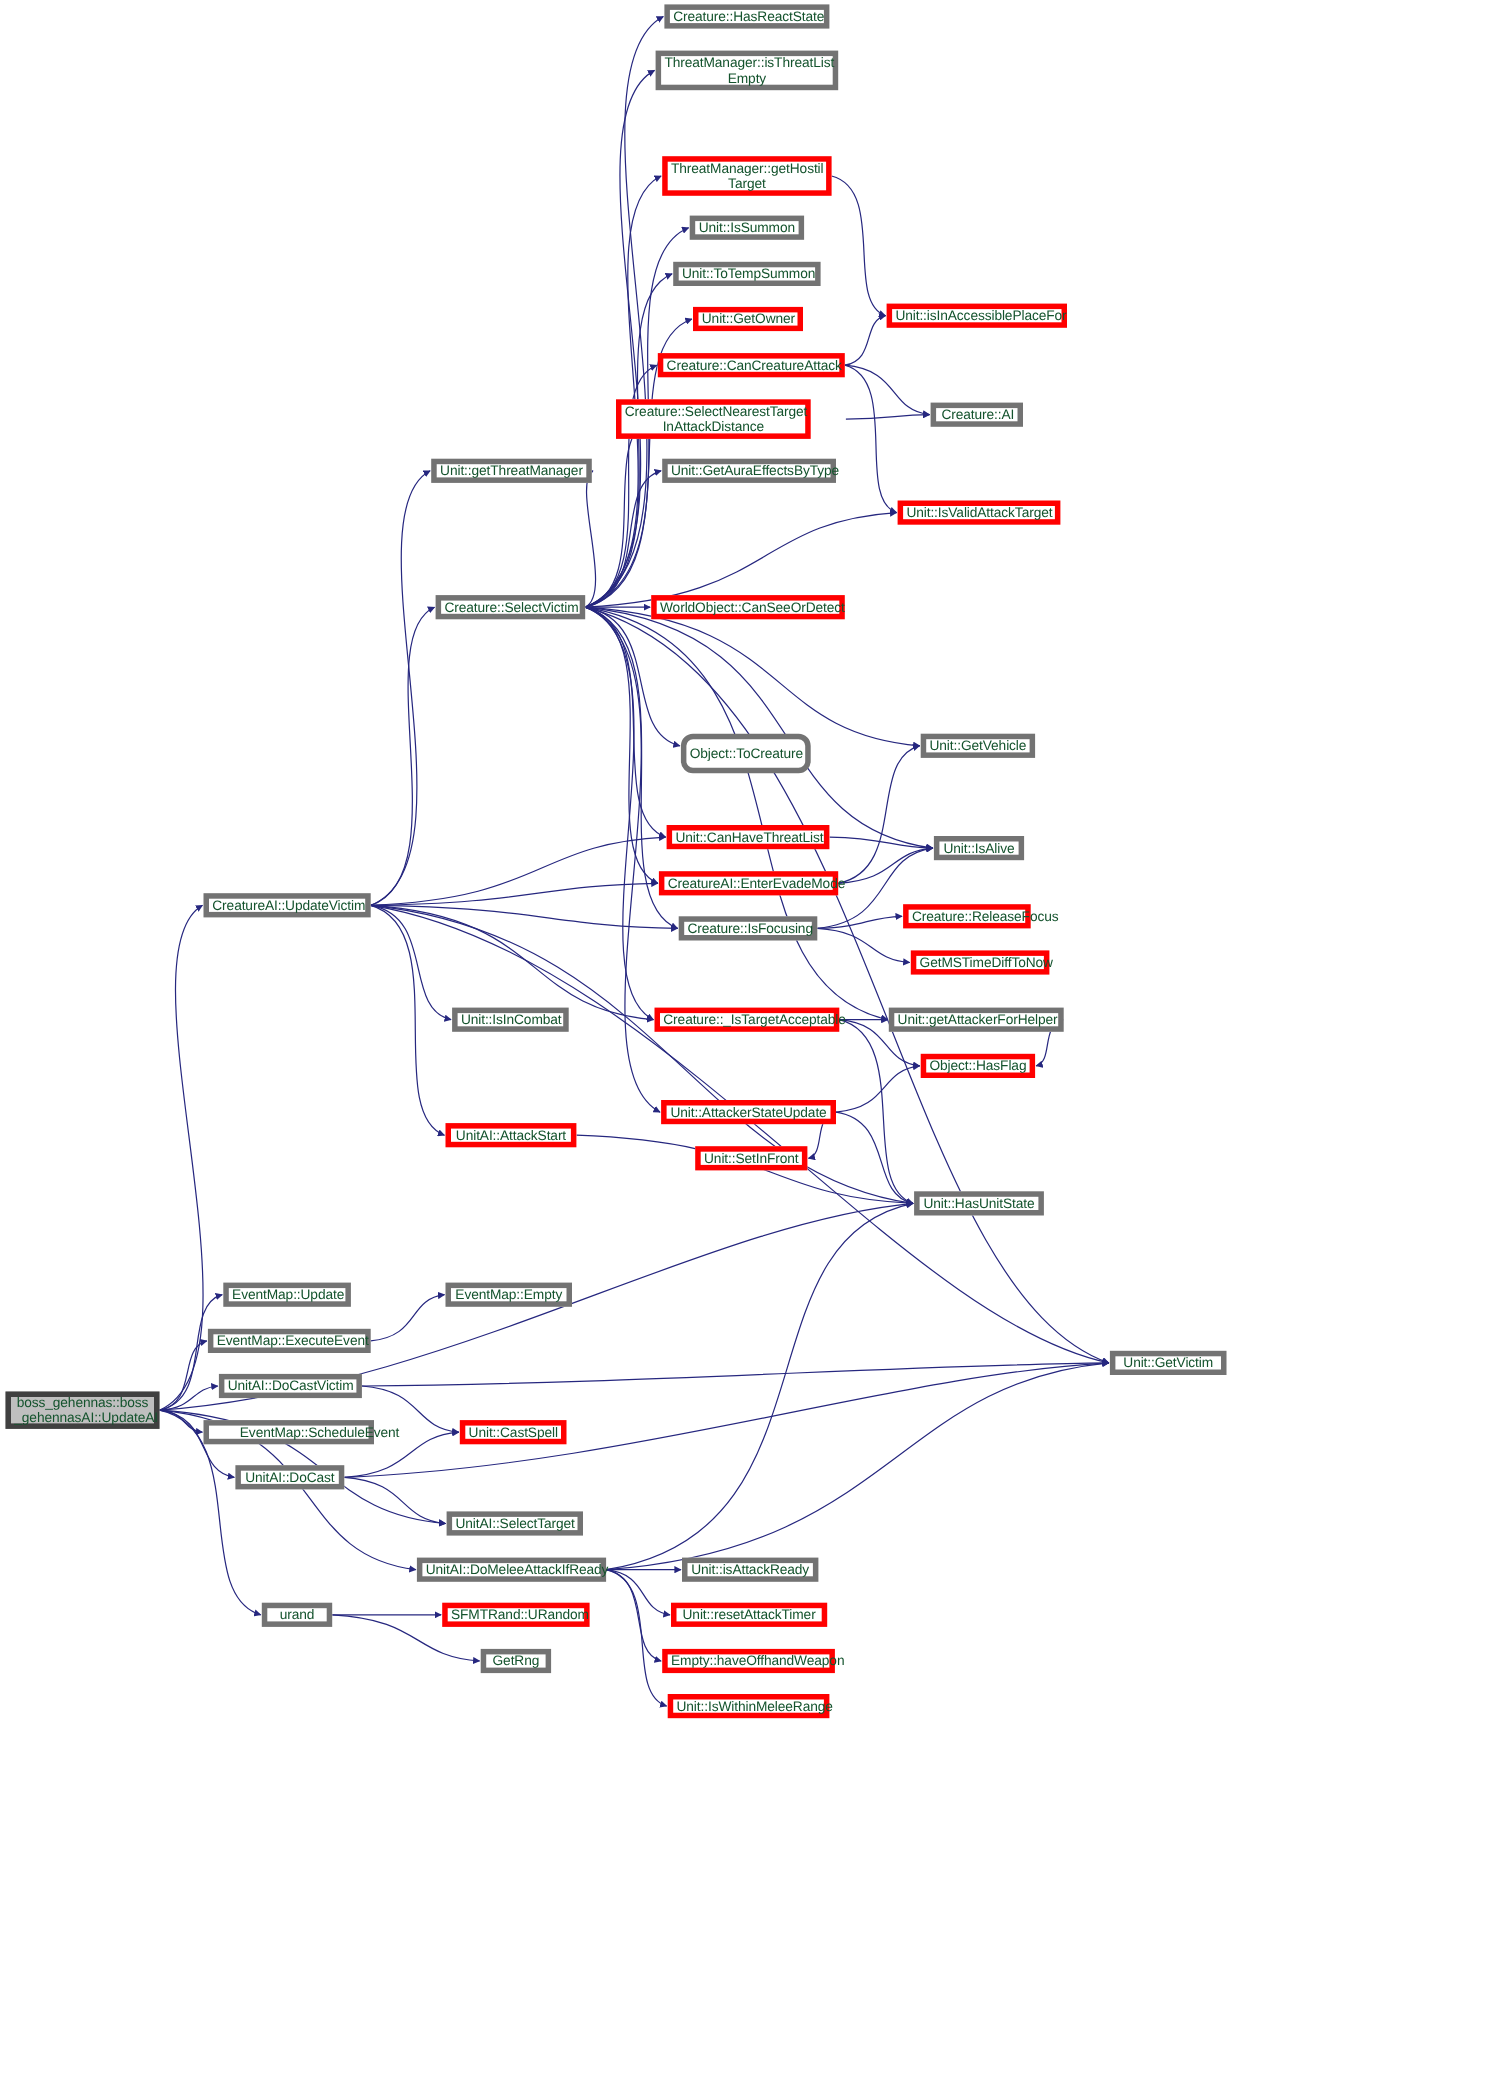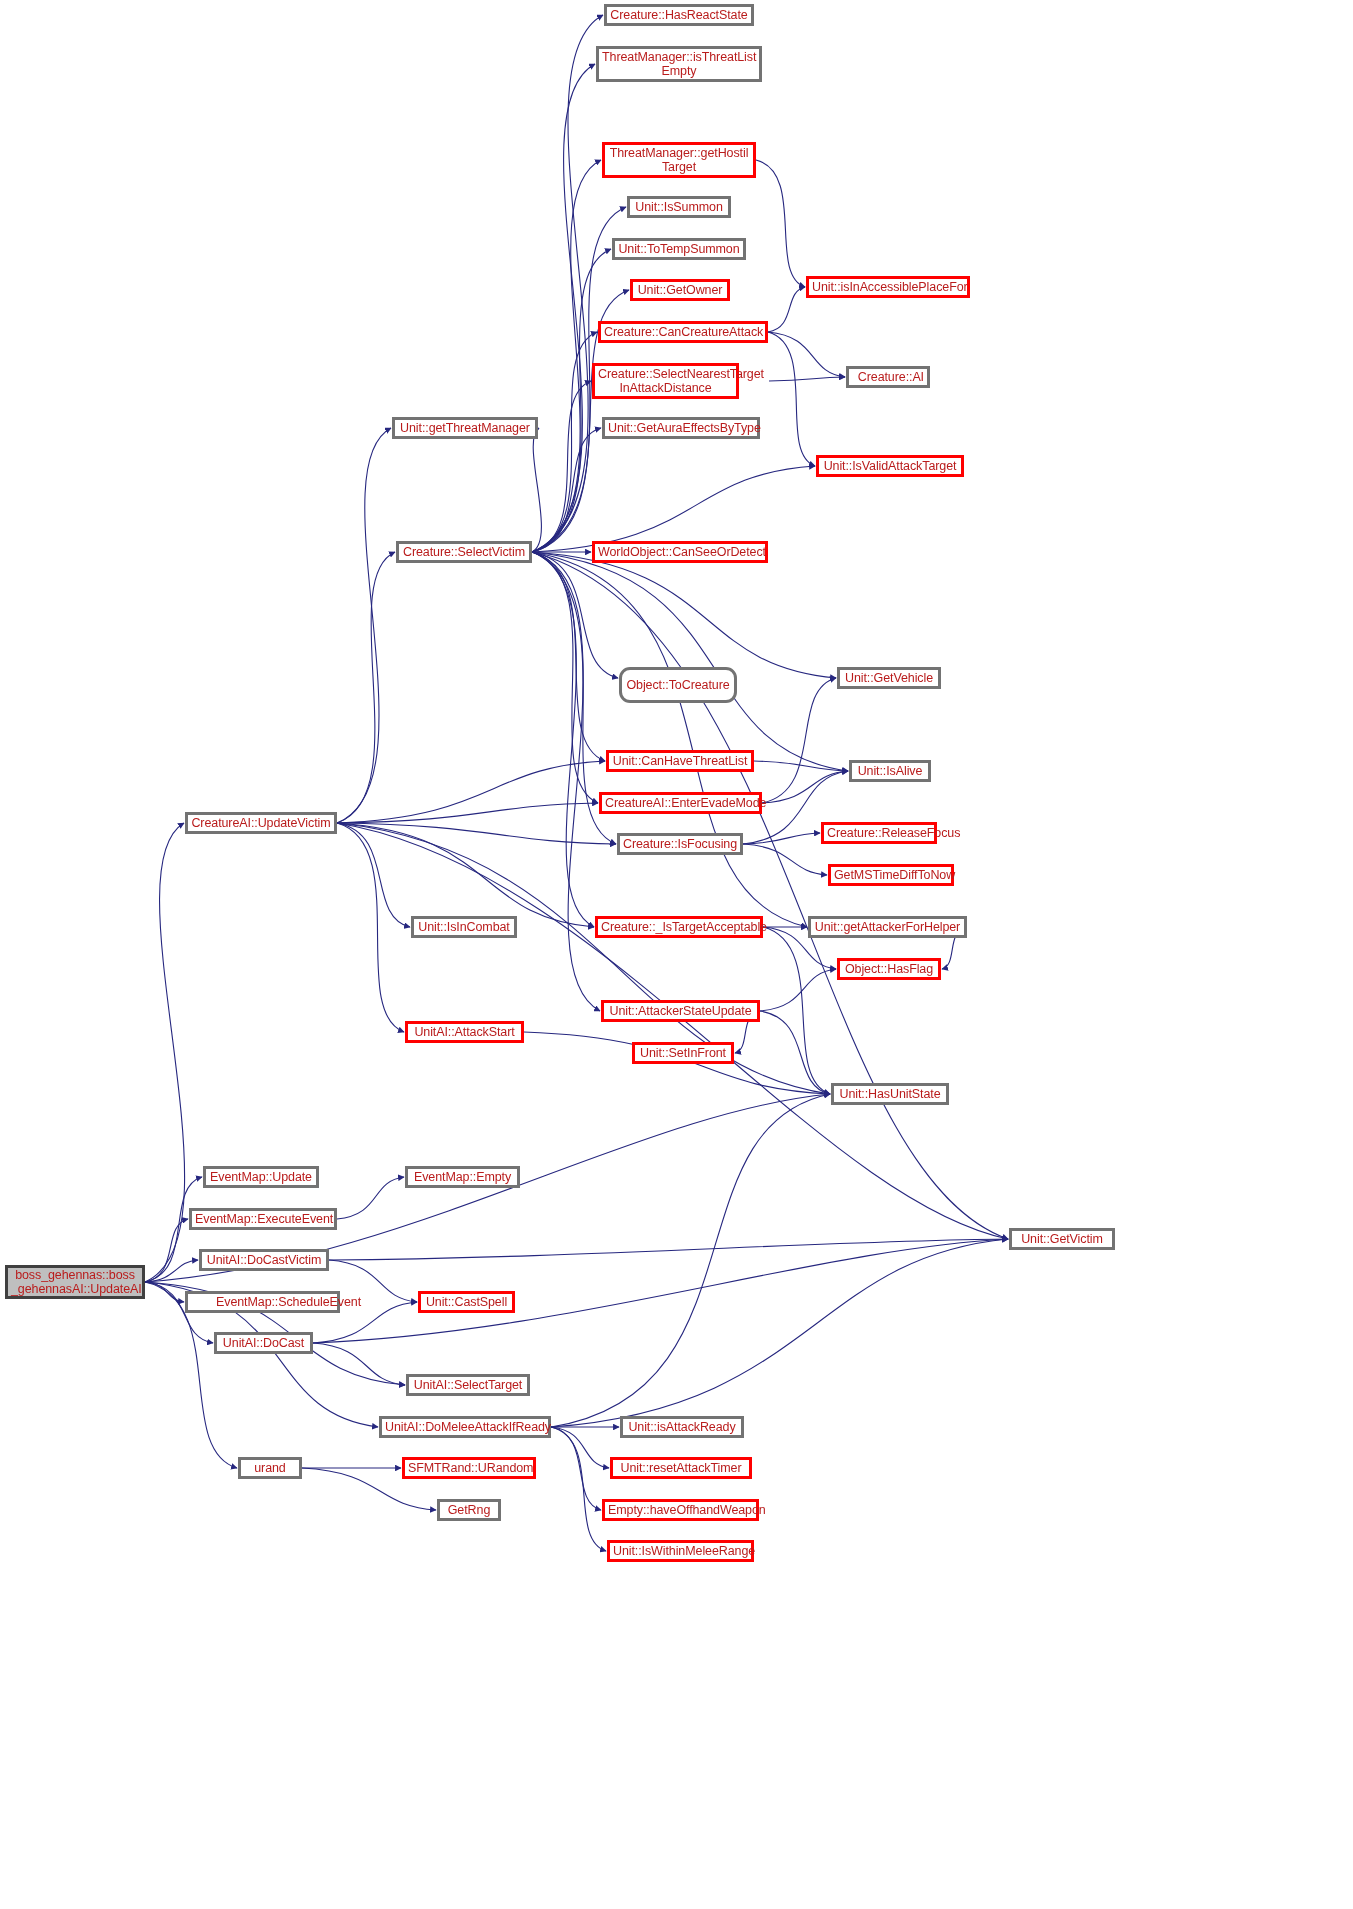--- a/index.html
+++ b/index.html
@@ -24,22 +24,22 @@
     pointer-events: none;
   }
   .node {
     position: absolute;
     box-sizing: border-box;
     display: flex;
     align-items: center;
     justify-content: center;
     text-align: center;
     background: #ffffff;
-    border: 3px solid #737373;
-    color: #b91c1c;
+    border: 5px solid #737373;
+    color: #14532d;
     font-size: 12.5px;
     line-height: 14px;
     letter-spacing: -0.1px;
     white-space: pre-line;
     padding: 0 3px;
     z-index: 5;
   }
   .node.red {
     border-color: #ff0000;
   }
@@ -148,21 +148,21 @@
       <div class="node" style="left: 396px; top: 541px; width: 136px; height: 22px;"><span class="node-label">Creature::SelectVictim</span></div>
       <div class="node" style="left: 604px; top: 4px; width: 150px; height: 22px;"><span class="node-label">Creature::HasReactState</span></div>
       <div class="node" style="left: 596px; top: 46px; width: 166px; height: 36px;"><span class="node-label">ThreatManager::isThreatList
 Empty</span></div>
       <div class="node red" style="left: 602px; top: 142px; width: 154px; height: 36px;"><span class="node-label">ThreatManager::getHostil
 Target</span></div>
       <div class="node" style="left: 627px; top: 196px; width: 104px; height: 22px;"><span class="node-label">Unit::IsSummon</span></div>
       <div class="node" style="left: 612px; top: 238px; width: 134px; height: 22px;"><span class="node-label">Unit::ToTempSummon</span></div>
       <div class="node red" style="left: 630px; top: 279px; width: 100px; height: 22px;"><span class="node-label">Unit::GetOwner</span></div>
       <div class="node red" style="left: 598px; top: 321px; width: 170px; height: 22px;"><span class="node-label">Creature::CanCreatureAttack</span></div>
-      <div class="node red" style="left: 592px; top: 363px; width: 147px; height: 36px;"><span class="node-label">Creature::SelectNearestTarget
+      <div class="node red" style="left: 560px; top: 363px; width: 177px; height: 36px;"><span class="node-label">Creature::SelectNearestTarget
 InAttackDistance</span></div>
       <div class="node" style="left: 602px; top: 417px; width: 158px; height: 22px;"><span class="node-label">Unit::GetAuraEffectsByType</span></div>
       <div class="node red" style="left: 806px; top: 276px; width: 164px; height: 22px;"><span class="node-label">Unit::isInAccessiblePlaceFor</span></div>
       <div class="node" style="left: 846px; top: 366px; width: 84px; height: 22px; text-align: right;"><span class="node-label">Creature::AI</span></div>
       <div class="node red" style="left: 816px; top: 455px; width: 148px; height: 22px;"><span class="node-label">Unit::IsValidAttackTarget</span></div>
       <div class="node red" style="left: 592px; top: 541px; width: 176px; height: 22px;"><span class="node-label">WorldObject::CanSeeOrDetect</span></div>
       <div class="node" style="left: 619px; top: 667px; width: 118px; height: 36px; border-radius: 11px;"><span class="node-label">Object::ToCreature</span></div>
       <div class="node" style="left: 837px; top: 667px; width: 104px; height: 22px;"><span class="node-label">Unit::GetVehicle</span></div>
       <div class="node red" style="left: 606px; top: 750px; width: 148px; height: 22px;"><span class="node-label">Unit::CanHaveThreatList</span></div>
       <div class="node" style="left: 849px; top: 760px; width: 82px; height: 22px;"><span class="node-label">Unit::IsAlive</span></div>

